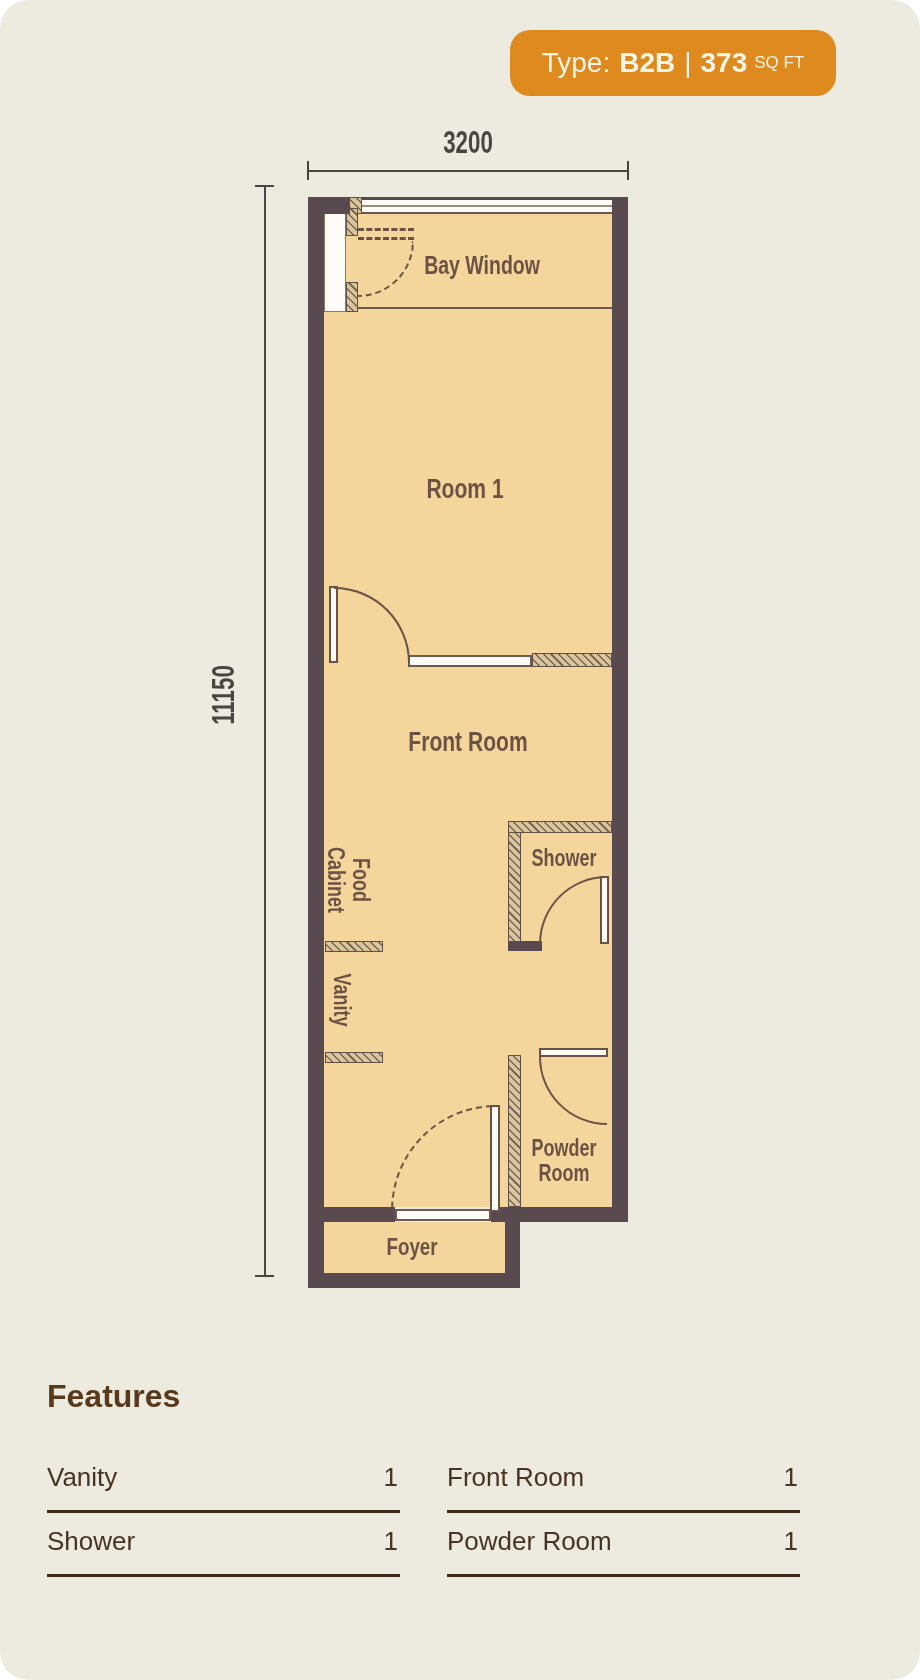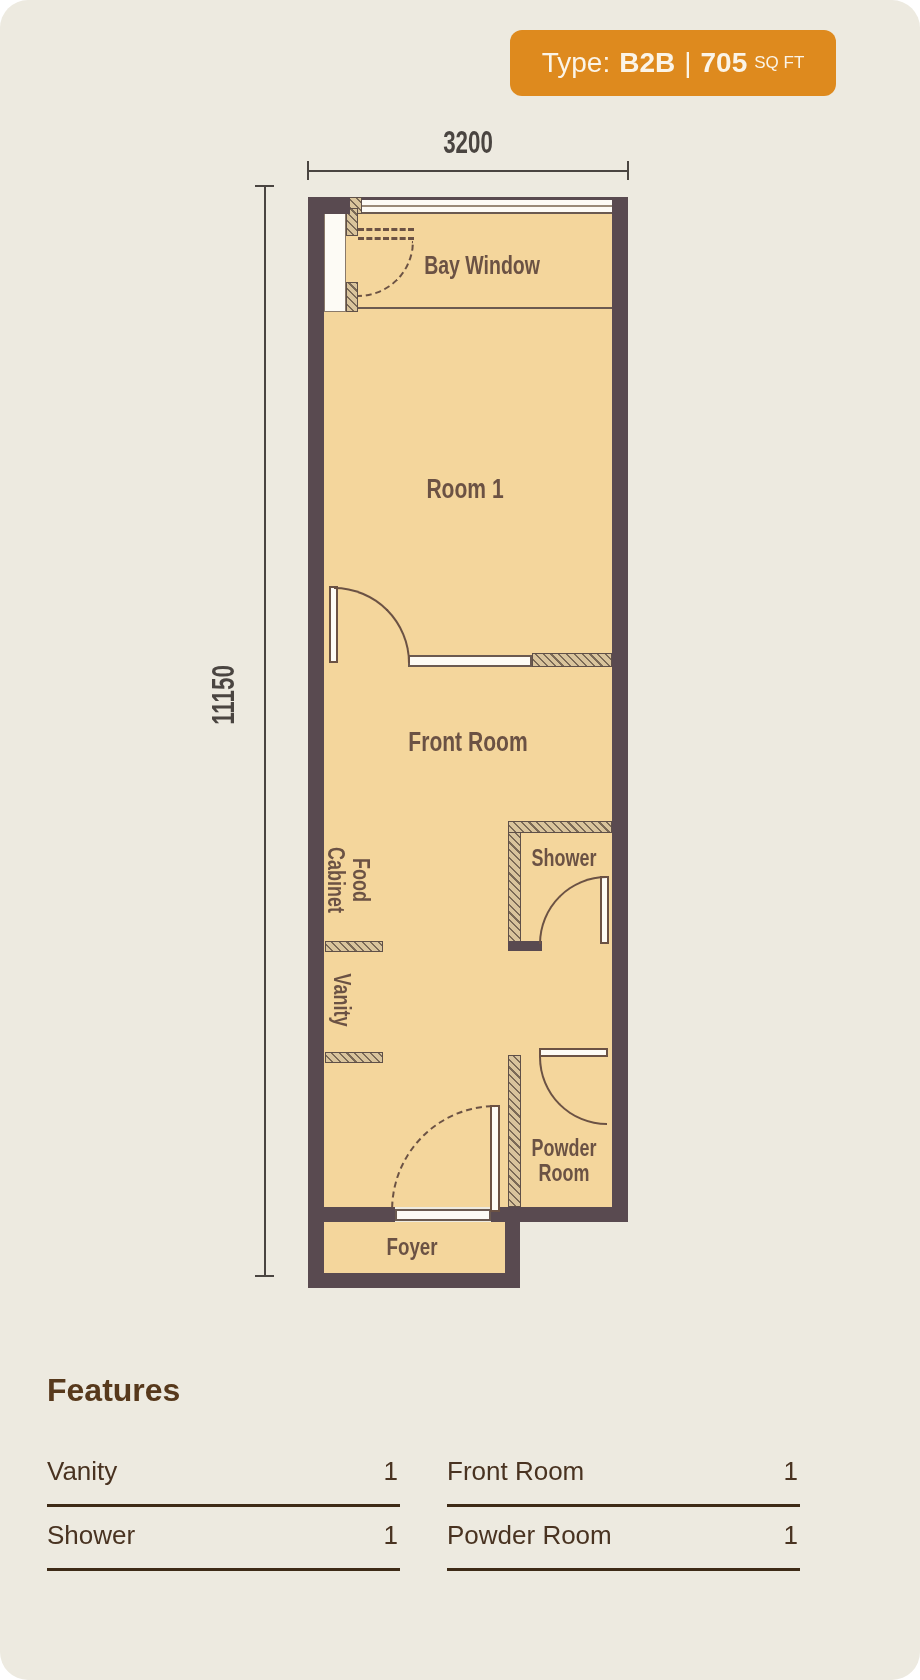--- a/index.html
+++ b/index.html
@@ -1,20 +1,20 @@
 <!DOCTYPE html>
 <html><head>
 <meta charset="utf-8">
 <style>
   html,body{margin:0;padding:0;background:#ffffff;}
   body{width:920px;height:1680px;position:relative;font-family:"Liberation Sans",sans-serif;}
   .card{position:absolute;inset:0;background:#edeae0;border-radius:28px;overflow:hidden;}
 
   
-  .badge{position:absolute;left:510px;top:30px;width:326px;height:66px;border-radius:12px;
+  .badge{position:absolute;left:510px;top:30px;width:326px;height:66px;border-radius:20px;
          background:#de8a1e;display:flex;align-items:center;justify-content:center;gap:9px;
          color:#fbf4e7;font-size:28px;}
   .badge b{font-weight:bold;}
   .badge .unit{font-size:17px;margin-left:-2px;}
 
   
   .wall{position:absolute;background:#594a50;}
   .floor{position:absolute;background:#f4d69c;}
   .line{position:absolute;background:#6b5a50;}
   .hatch{position:absolute;background:repeating-linear-gradient(45deg,#d9c49c 0 4px,#7b6a56 4px 5.5px);
@@ -33,37 +33,37 @@
   
   .lbl{position:absolute;font-weight:bold;color:#6b5244;white-space:pre-line;text-align:center;
        line-height:1.08;transform:translate(-50%,-50%) scaleX(0.78);}
   .lbl.rot{transform:translate(-50%,-50%) rotate(90deg) scaleX(0.78);}
   .dimlbl{position:absolute;font-weight:bold;font-size:31px;color:#4a4541;
           transform:translate(-50%,-50%) scaleX(0.72);}
   .dimlbl.rot{transform:translate(-50%,-50%) rotate(-90deg) scaleX(0.72);}
 
   
   .features{position:absolute;left:47px;top:1372px;width:753px;}
-  .features h2{margin:0 0 34px 0;font-size:32px;font-weight:bold;color:#57391c;}
+  .features h2{margin:6px 0 34px 0;font-size:32px;font-weight:bold;color:#57391c;}
   .fcols{display:flex;gap:47px;}
   .fcol{flex:1;}
   .frow{display:flex;justify-content:space-between;align-items:flex-end;
         font-size:26px;color:#493321;padding:13px 2px 17px 0;
         border-bottom:3px solid #3e2b17;}
 </style>
 </head>
 <body>
 
 <div class="card">
 
   <div class="badge">
     <span>Type:</span>
     <b>B2B</b>
     <span>|</span>
-    <b>705</b>
+    <b>373</b>
     <span class="unit">SQ FT</span>
   </div>
 
   <div class="plan">
 
     <div class="floor" style="left:324px;top:214px;width:288px;height:993px;"></div>
     <div class="floor" style="left:324px;top:1222px;width:181px;height:51px;"></div>
 
     <div class="winband"></div>
     <div class="winchan"></div>

